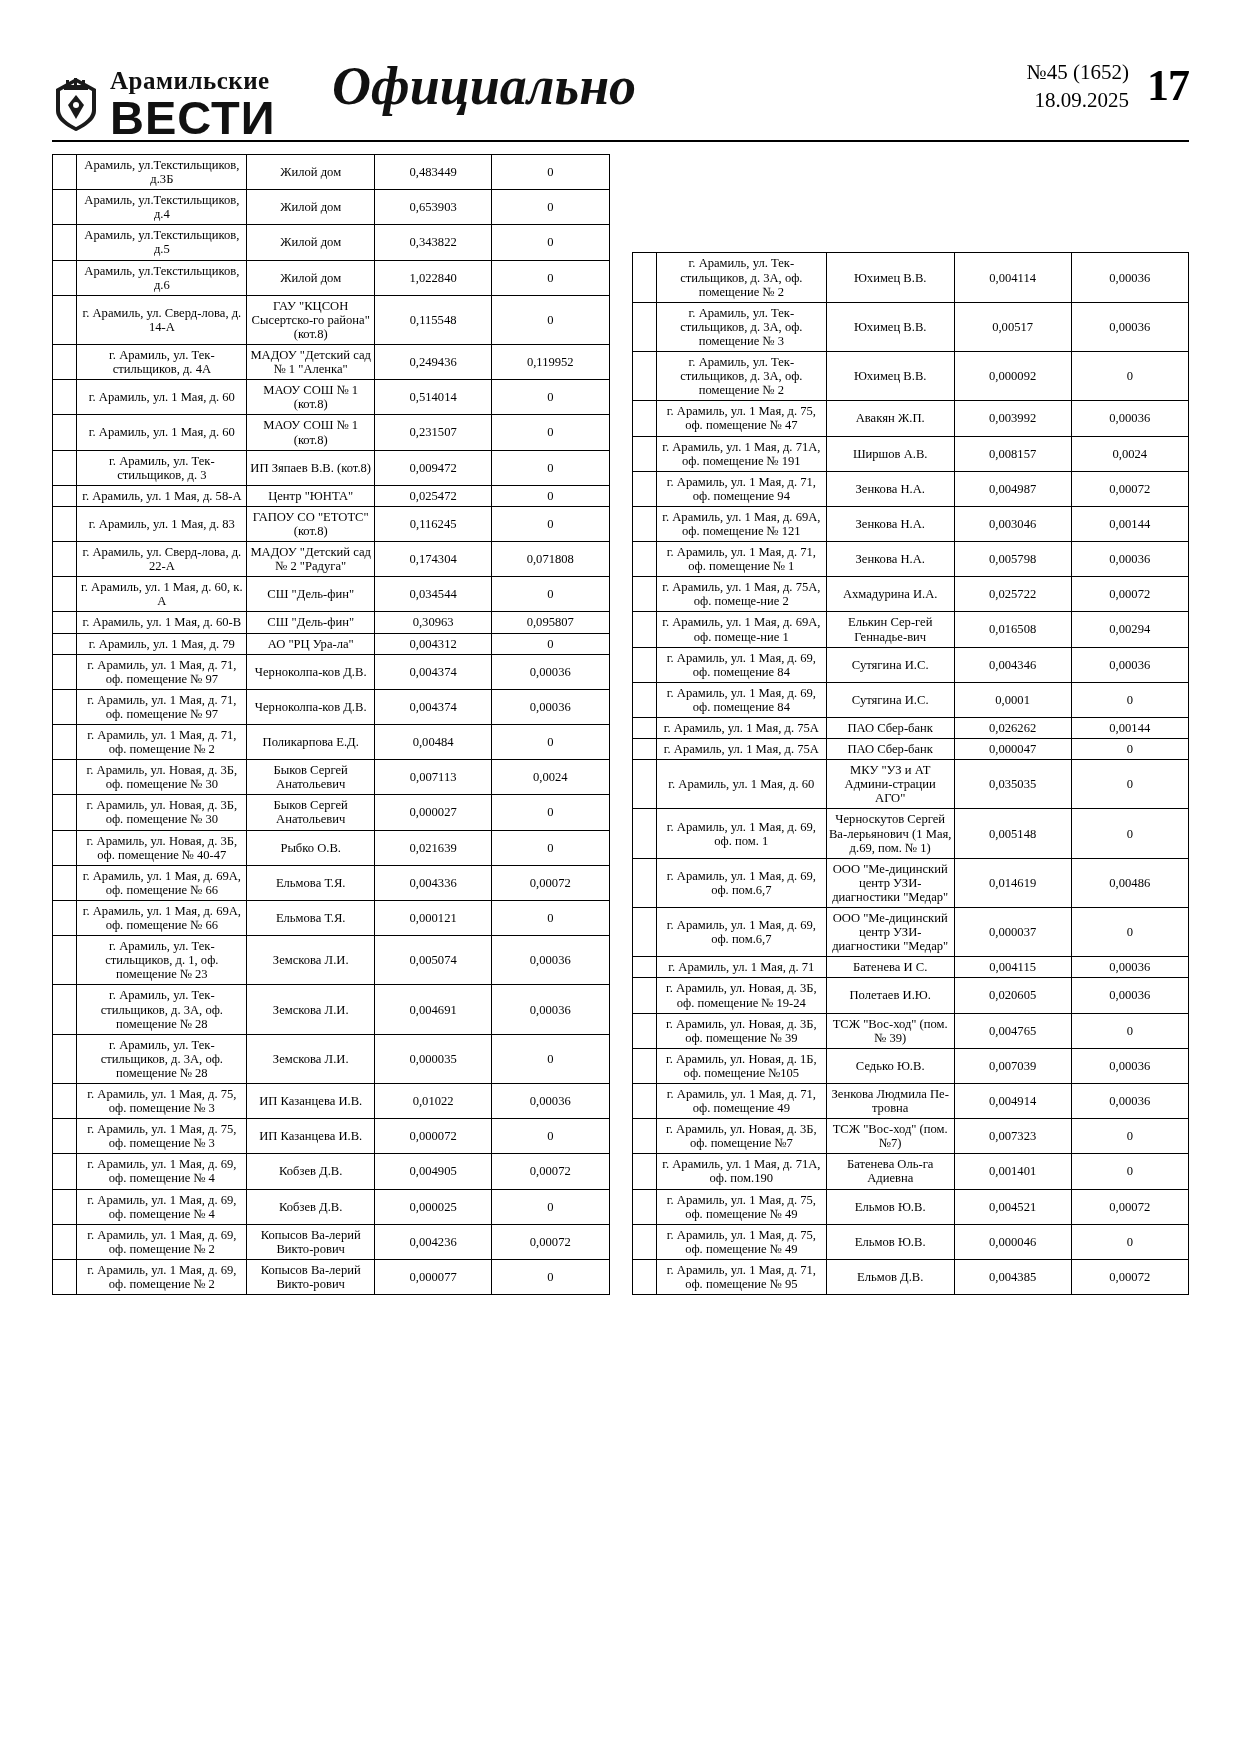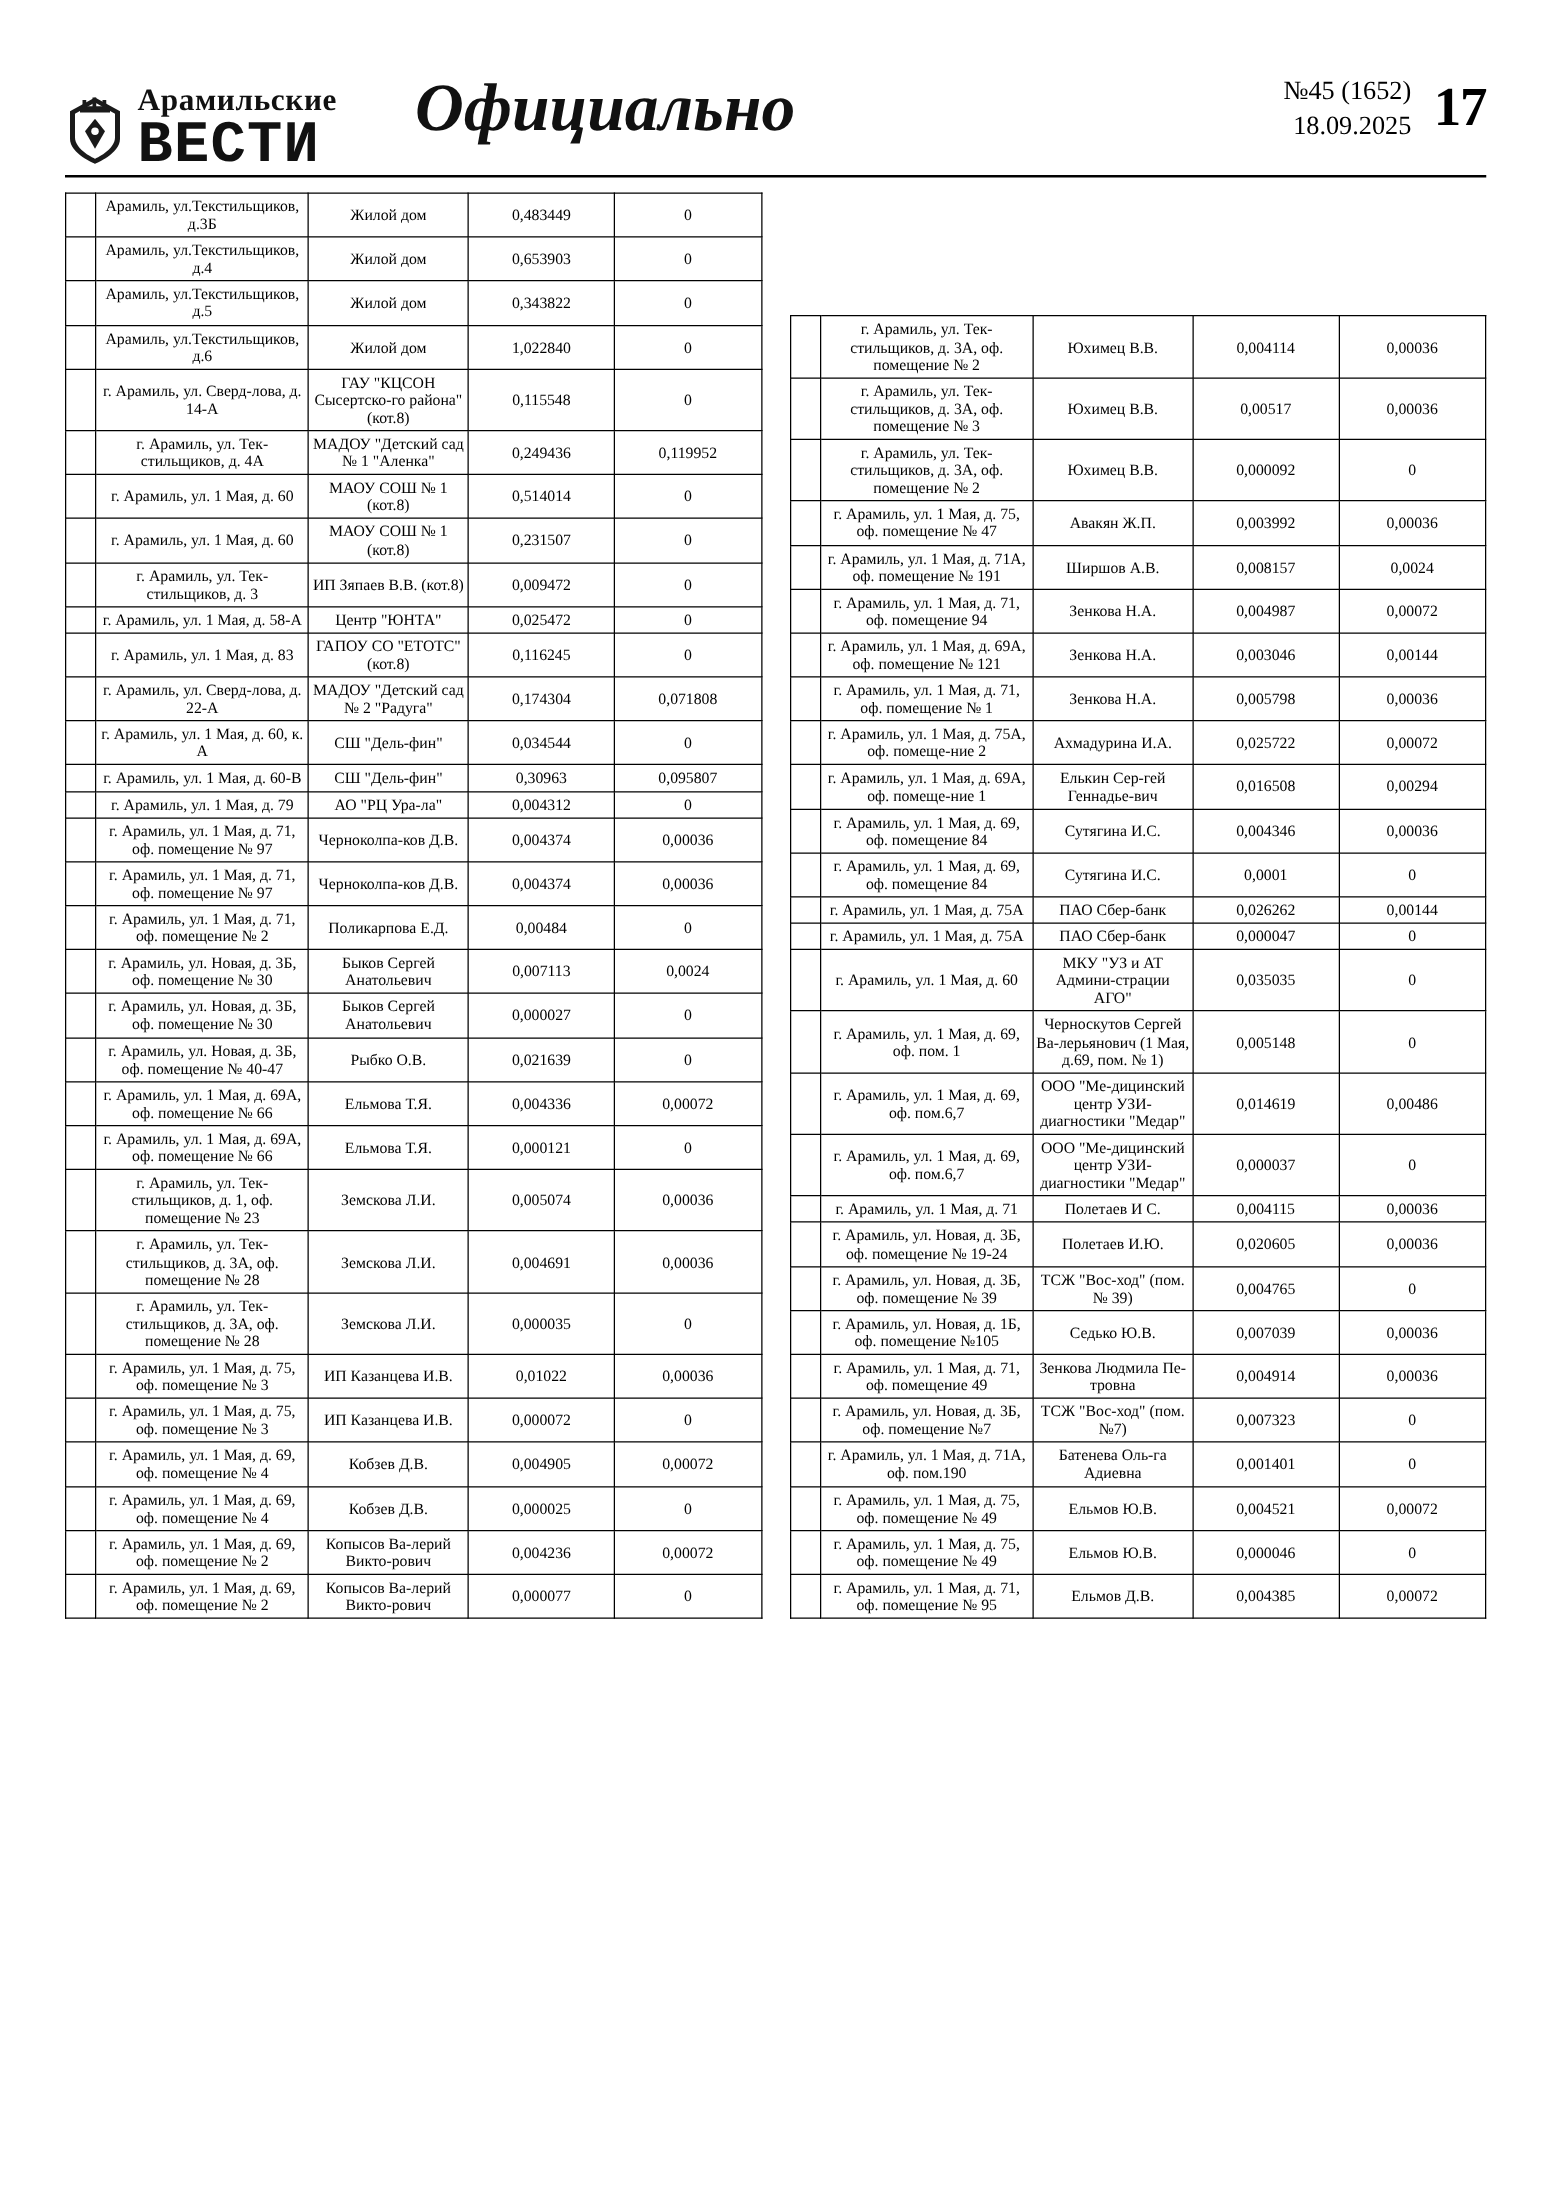--- a/index.html
+++ b/index.html
@@ -50,21 +50,21 @@
     line-height: 1;
   }
   .title-top {
     font-family: "Liberation Serif", serif;
     font-size: 25px;
     letter-spacing: 0.5px;
     font-weight: 700;
     color: #111;
   }
   .title-bottom {
-    font-family: Liberation Mono, monospace;
+    font-family: Liberation Sans, sans-serif;
     font-size: 47px;
     font-weight: 700;
     letter-spacing: 1px;
     color: #111;
     margin-top: 1px;
   }
   .official {
     flex: 1 1 auto;
     text-align: left;
     font-family: "Liberation Serif", serif;
@@ -535,21 +535,21 @@
             <tr>
               <td></td>
               <td class="cell-addr">г. Арамиль, ул. 1 Мая, д. 69, оф. пом.6,7</td>
               <td class="">ООО "Ме-дицинский центр УЗИ-диагностики "Медар"</td>
               <td class="">0,000037</td>
               <td class="">0</td>
             </tr>
             <tr>
               <td></td>
               <td class="cell-addr">г. Арамиль, ул. 1 Мая, д. 71</td>
-              <td class="">Полетаев И С.</td>
+              <td class="">Батенева И С.</td>
               <td class="">0,004115</td>
               <td class="">0,00036</td>
             </tr>
             <tr>
               <td></td>
               <td class="cell-addr">г. Арамиль, ул. Новая, д. 3Б, оф. помещение № 19-24</td>
               <td class="">Полетаев И.Ю.</td>
               <td class="">0,020605</td>
               <td class="">0,00036</td>
             </tr>

